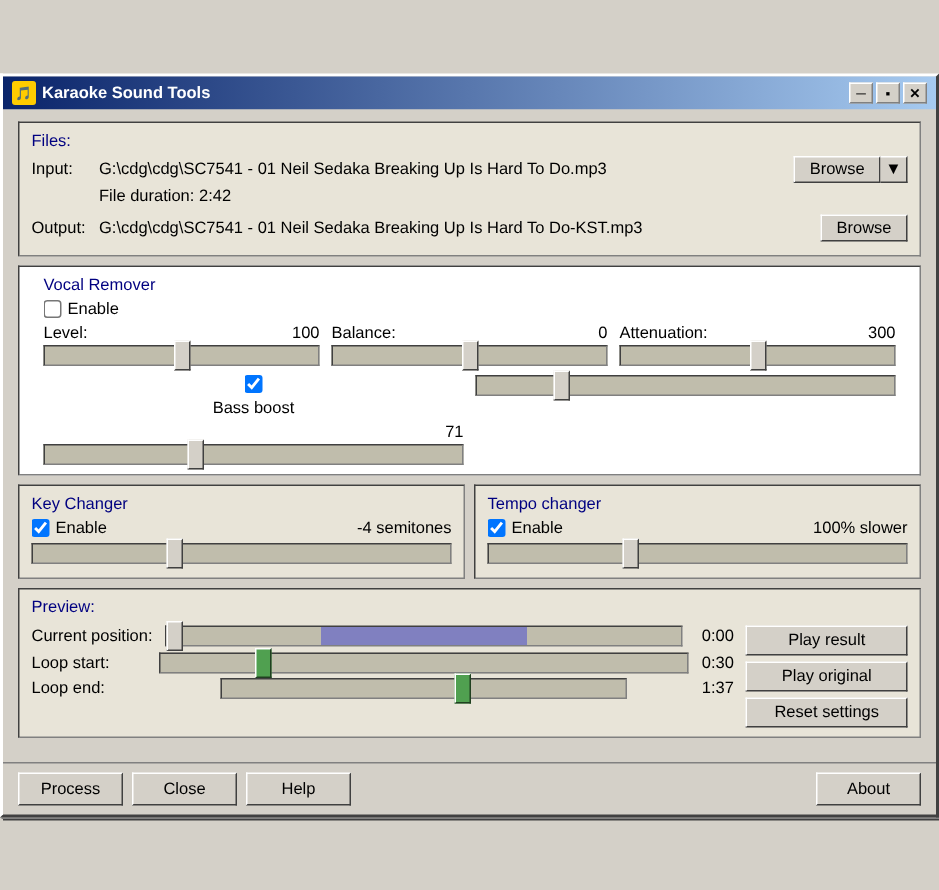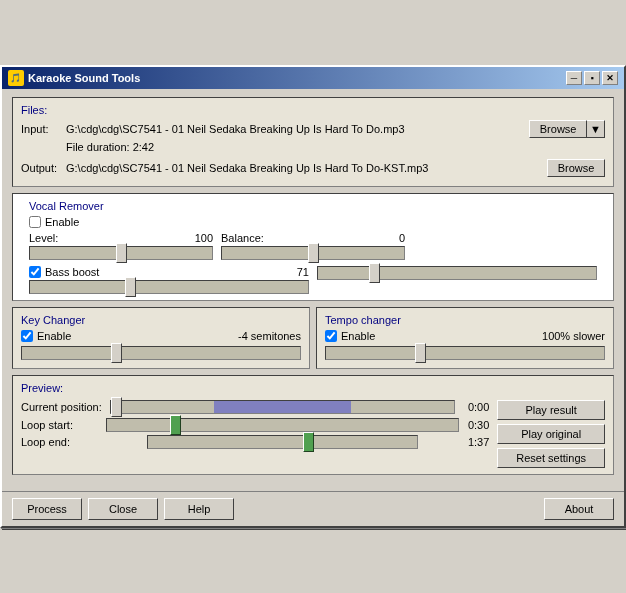--- a/index.html
+++ b/index.html
@@ -202,20 +202,21 @@
     }
     .boost-group {
       display: flex;
       flex-direction: column;
     }
     .boost-label-row {
       display: flex;
       align-items: center;
       gap: 4px;
       margin-bottom: 2px;
+      flex-direction: column;
     }
     .boost-value {
       margin-left: auto;
       font-size: 11px;
     }
     .changers-row {
       display: grid;
       grid-template-columns: 1fr 1fr;
       gap: 6px;
       margin-bottom: 6px;
@@ -431,20 +432,27 @@
           </div>
           <input type="range" class="slider" min="0" max="200" value="100" style="">
         </div>
         <div class="slider-group">
           <div class="slider-row-label">
             <span>Balance:</span>
             <span>0</span>
           </div>
           <input type="range" class="slider" min="-100" max="100" value="0" style="">
         </div>
+        <div class="slider-group">
+          <div class="slider-row-label">
+            <span>Attenuation:</span>
+            <span>300</span>
+          </div>
+          <input type="range" class="slider" min="0" max="600" value="300" style="">
+        </div>
       </div>
       <div class="slider-boost-row">
         <div class="boost-group">
           <div class="boost-label-row">
             <input type="checkbox" checked="" style="">
             <span>Bass boost</span>
             <span class="boost-value">71</span>
           </div>
           <input type="range" class="slider" min="0" max="200" value="71" style="">
         </div>

